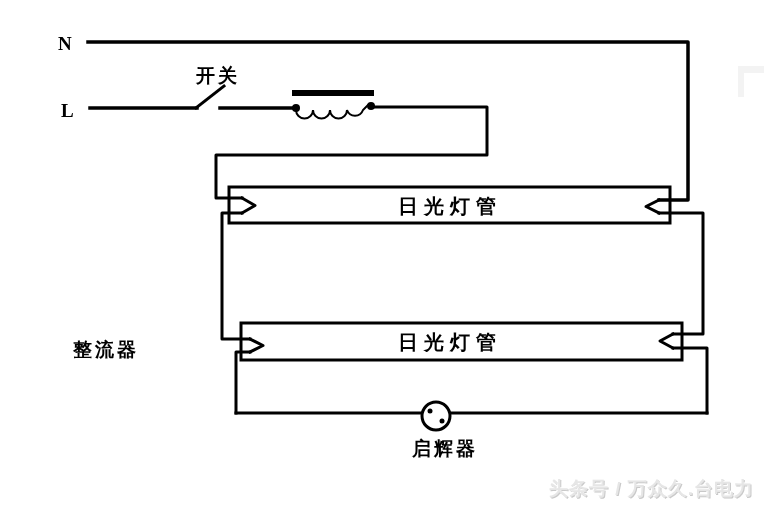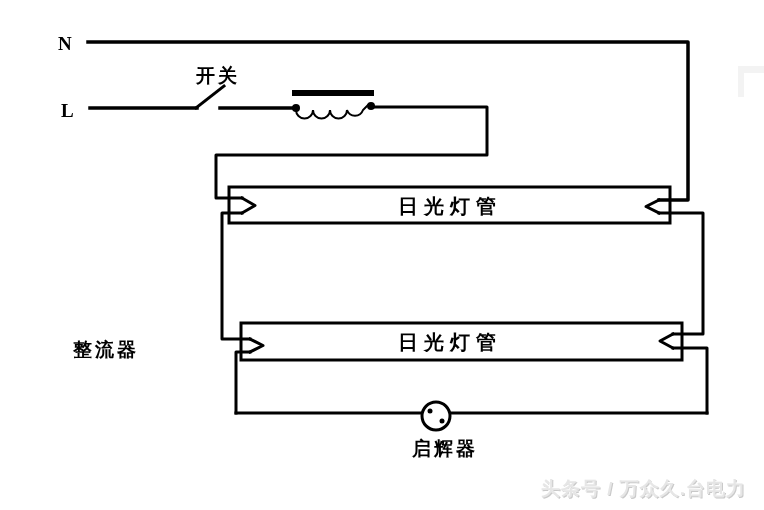--- a/index.html
+++ b/index.html
@@ -63,21 +63,21 @@
   .lbl-cn {
     font-size: 19px;
     letter-spacing: 3px;
   }
   .lbl-tube {
     font-size: 20px;
     letter-spacing: 6px;
   }
   .watermark {
     position: absolute;
-    right: 18px;
+    right: 10px;
     top: 476px;
     width: 420px;
     text-align: right;
     font-size: 19px;
     letter-spacing: 1px;
     color: #e6e6e6;
     text-shadow: -1px -1px 0 #ffffff, 1px 1px 0 #c9c9c9;
     font-weight: bold;
   }
   .wm-frag {

